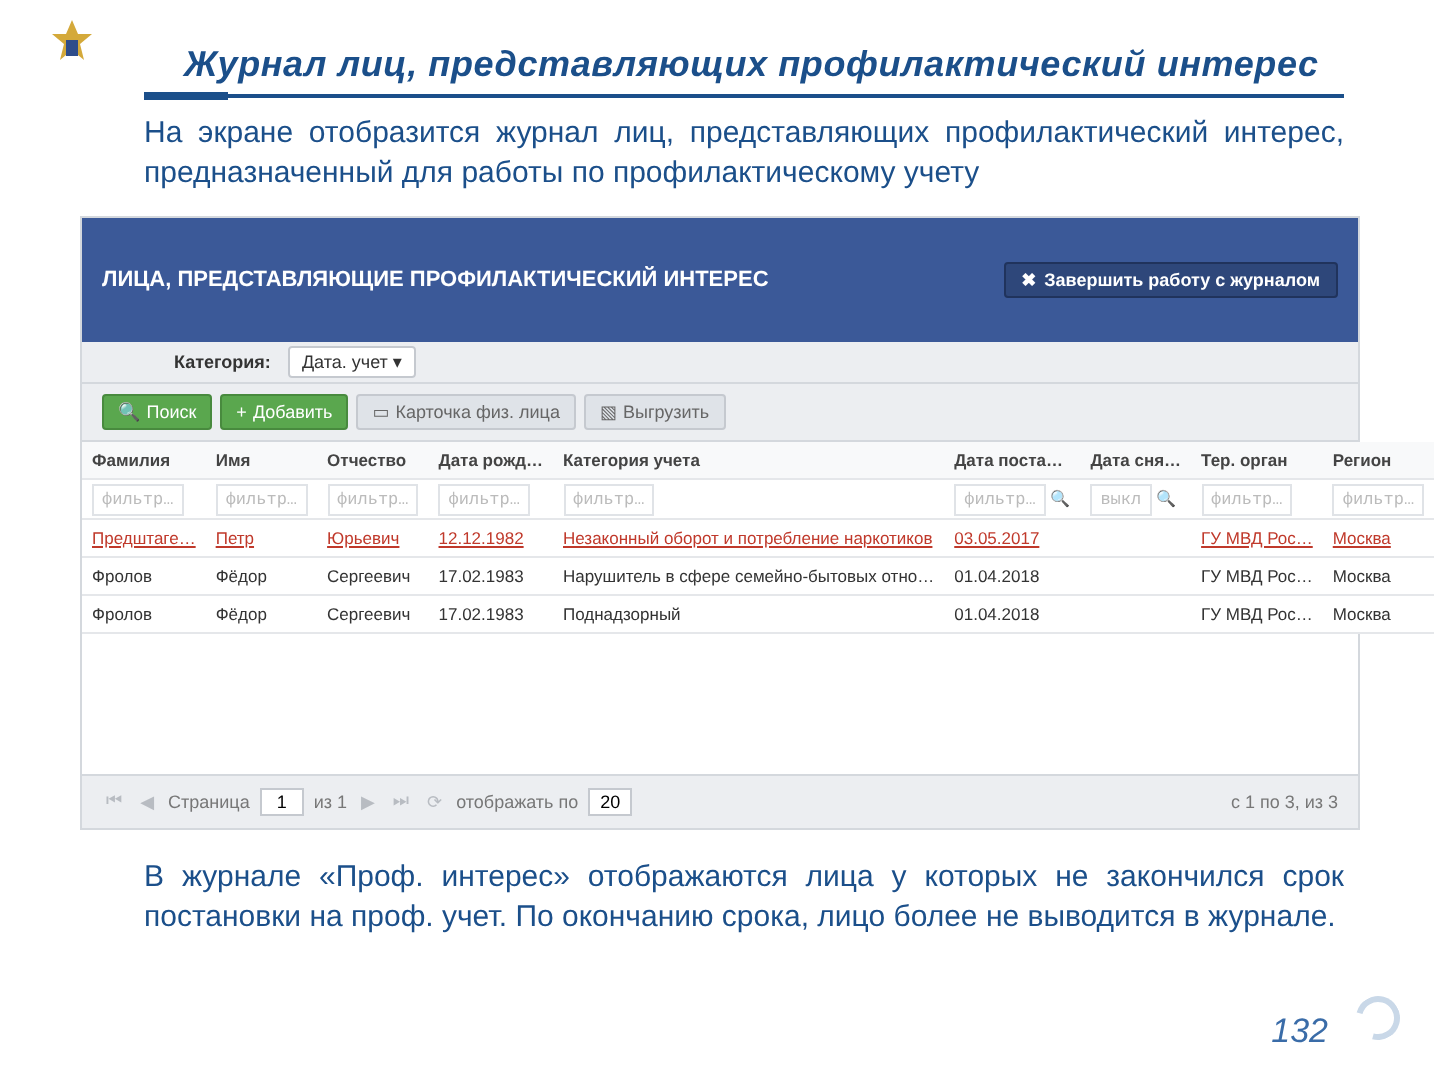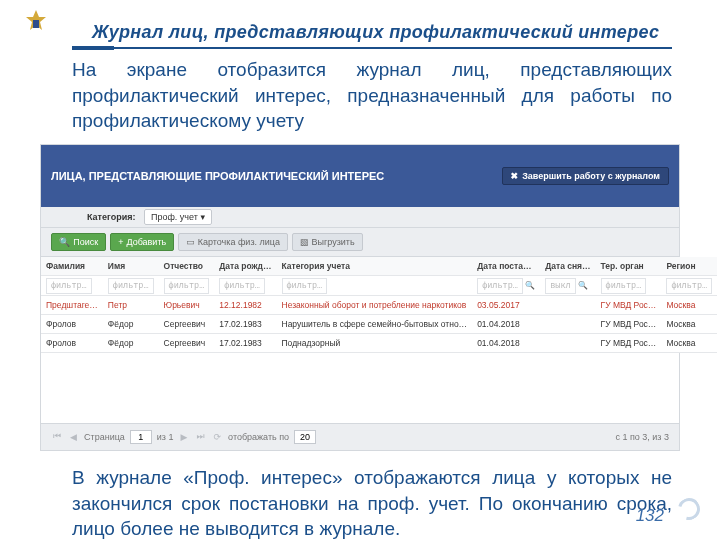--- a/index.html
+++ b/index.html
@@ -2,21 +2,21 @@
 <html><head>
 <meta charset="utf-8">
 <style>
   * { margin:0; padding:0; box-sizing:border-box; }
   body { font-family: Arial, sans-serif; width:720px; height:540px; background:#fff; position:relative; overflow:hidden; }
   .emblem { position:absolute; top:8px; left:22px; }
   .decor { position:absolute; bottom:20px; right:20px; width:22px; height:22px; border:3px solid #c9d8e8; border-radius:50%; border-left-color:transparent; transform:rotate(-30deg); }
   .title { color:#1b4f8a; font-weight:bold; font-style:italic; font-size:18px; margin:22px 0 4px 92px; letter-spacing:.3px; }
   .underline { height:2px; background:#1b4f8a; margin:0 48px 8px 72px; }
   .underline::before{content:"";display:block;width:42px;height:4px;background:#1b4f8a;position:relative;top:-1px;}
-  .para { font-size:19px; color:#1b4f8a; margin:8px 48px 10px 72px; text-align:justify; line-height:1.35; }
+  .para { font-size:15px; color:#1b4f8a; margin:8px 48px 10px 72px; text-align:justify; line-height:1.35; }
   .pgnum { position:absolute; bottom:14px; right:56px; font-size:17px; font-style:italic; color:#3a6ca8; }
 
   .app { margin:0 40px 0 40px; background:#eceef1; border:1px solid #d4d8dd; font-size:9px; color:#333; }
   .app-header { background:#3b5998; color:#fff; padding:22px 10px; font-size:11px; font-weight:bold; display:flex; justify-content:space-between; align-items:center; }
   .close-btn { background:#2e477a; border:1px solid #20335c; color:#fff; padding:3px 8px; border-radius:2px; font-size:9px; display:flex; align-items:center; gap:4px; }
   .row1 { padding:5px 10px; border-bottom:1px solid #d4d8dd; }
   .row1 .lbl { font-weight:bold; margin-right:6px;padding-left:36px; }
   .chip { background:#fff; border:1px solid #c5c9cf; padding:2px 6px; border-radius:2px; }
   .toolbar { display:flex; justify-content:space-between; align-items:center; padding:5px 10px; border-bottom:1px solid #d4d8dd; }
   .tb-left, .tb-right { display:flex; align-items:center; gap:4px; }
@@ -26,21 +26,21 @@
   .btn-blue { background:#3b7dd8; color:#fff; border:1px solid #2d63ad; }
   .cb { width:9px; height:9px; border:1px solid #aab0b8; background:#fff; display:inline-block; vertical-align:middle; }
   .cb.checked::after{content:"";display:block;width:5px;height:3px;border-left:2px solid #3b7dd8;border-bottom:2px solid #3b7dd8;transform:rotate(-45deg);margin:1px 0 0 1px;}
   .tb-chk { display:flex; align-items:center; gap:3px; }
 
   table { width:100%; border-collapse:collapse; background:#fff; font-size:8.5px; }
   th, td { border-bottom:1px solid #e5e7ea; padding:4px 5px; text-align:left; white-space:nowrap; overflow:hidden; text-overflow:ellipsis; }
   th { background:#f8f9fa; font-weight:bold; color:#444; }
   tr.filter td { color:#aaa; background:#fff; }
   tr.filter .fbox { background:#fff; border:1px solid #e0e3e7; padding:2px 4px; color:#bbb;font-family:Liberation Mono, monospace; }
-  tr.hl td, tr.hl td span { color:#c0392b; }
+  tr.hl td, tr.hl td span { color:#c0392b;text-decoration:underline; }
   .mag { color:#999; font-size:8px; }
 
   .pager { display:flex; justify-content:space-between; align-items:center; padding:6px 10px; font-size:9px; color:#777; border-top:1px solid #d4d8dd; }
   .pager-left { display:flex; align-items:center; gap:5px; }
   .pg-btn { color:#b8bcc2; padding:0 2px; }
   .pg-input { width:22px; height:14px; border:1px solid #c5c9cf; background:#fff; text-align:center; font-size:9px; }
 
   .c1{width:9%}.c2{width:7%}.c3{width:9%}.c4{width:9%}.c5{width:23%}.c6{width:10%}.c7{width:7%}.c8{width:11%}.c9{width:7%}
 </style>
 </head>
@@ -61,21 +61,21 @@
   <div class="app-header">
     <span>ЛИЦА, ПРЕДСТАВЛЯЮЩИЕ ПРОФИЛАКТИЧЕСКИЙ ИНТЕРЕС</span>
     <span class="close-btn">
       <span>✖</span>
       <span>Завершить работу с журналом</span>
     </span>
   </div>
 
   <div class="row1">
     <span class="lbl">Категория:</span>
-    <span class="chip"><span>Проф. учет</span> <span>▾</span></span>
+    <span class="chip"><span>Дата. учет</span> <span>▾</span></span>
   </div>
 
   <div class="toolbar">
     <div class="tb-left">
       <span class="btn btn-green">
           <span>🔍</span>
           <span>Поиск</span>
         </span>
       <span class="btn btn-green">
           <span>+</span>

